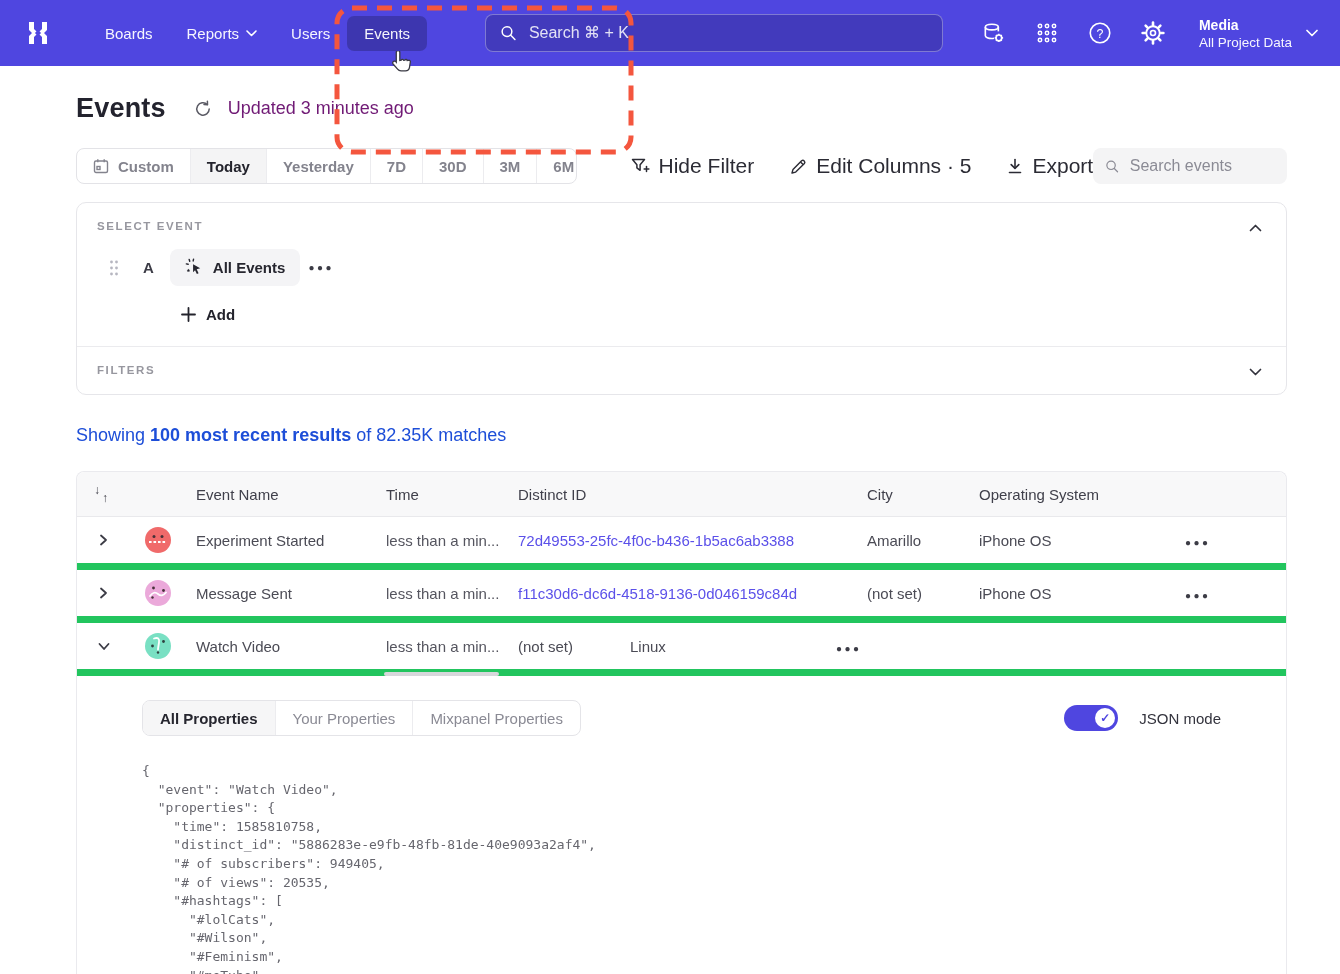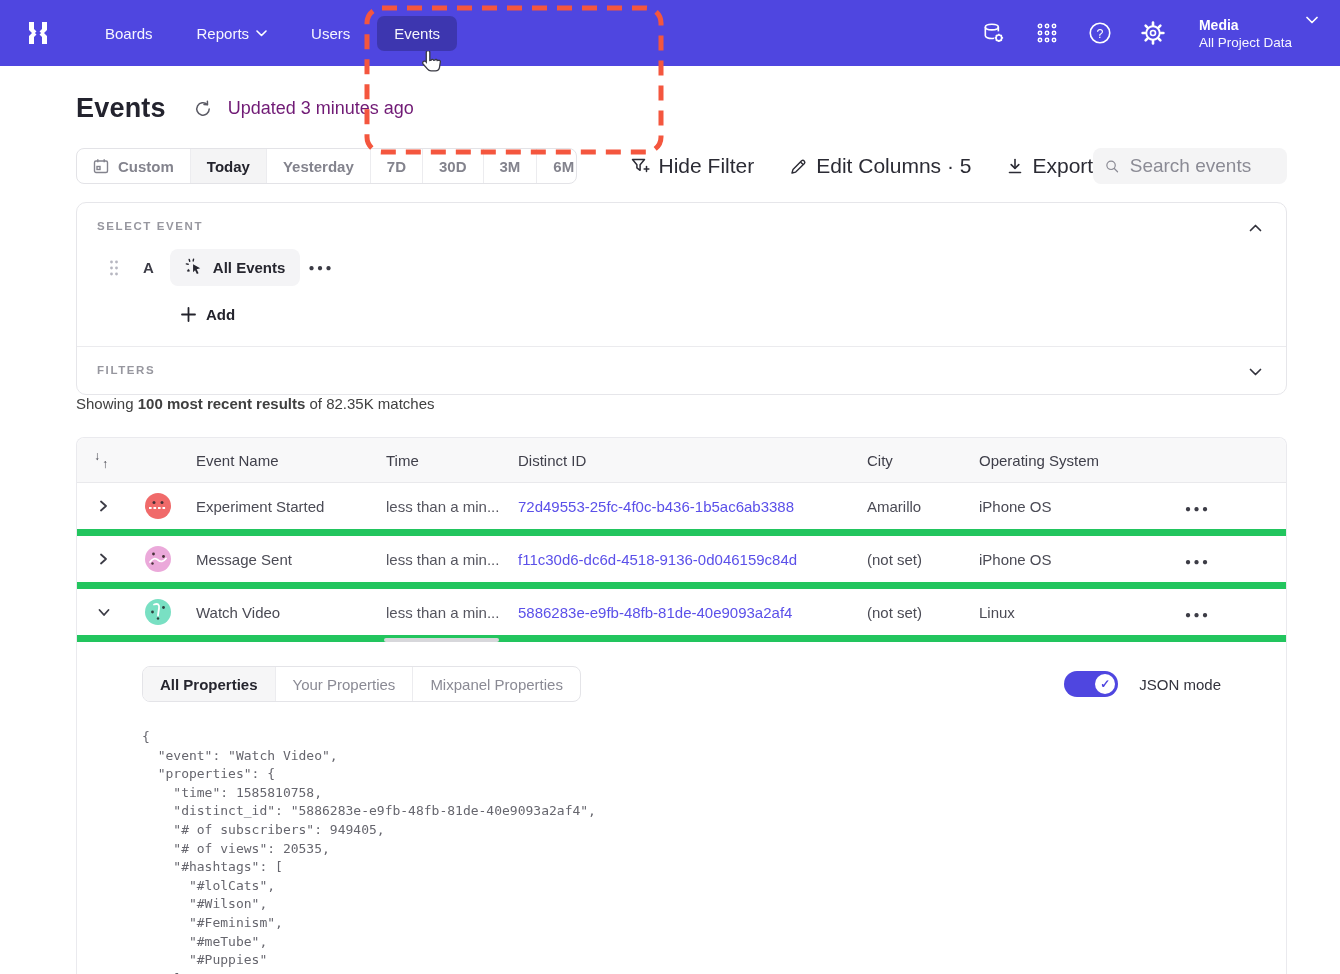--- a/index.html
+++ b/index.html
@@ -3,33 +3,33 @@
 <meta charset="utf-8">
 <style>
   * { margin:0; padding:0; box-sizing:border-box; }
   body { font-family:"Liberation Sans", sans-serif; background:#fff; }
   .page { position:relative; width:1340px; height:974px; overflow:hidden; background:#fff; }
 
   
   .navbar { position:relative; display:flex; align-items:center; height:66px;
             background:#4f46e0; padding:0 22px; color:#fff; }
   .logo { width:34px; height:34px; display:flex; align-items:center; }
-  .nav-items { display:flex; align-items:center; margin-left:32px;gap:10px; }
+  .nav-items { display:flex; align-items:center; margin-left:32px; }
   .nav-item { padding:9px 17px; font-size:15px; color:rgba(255,255,255,.95);
               border-radius:7px; cursor:pointer; display:flex; align-items:center; gap:7px; }
   .nav-item.active { background:rgba(0,0,0,.22); position:relative; }
   .nav-search { margin-left:58px; display:flex; align-items:center; gap:12px;
                 width:458px; height:38px; background:rgba(0,0,0,.16);
                 border:1px solid rgba(255,255,255,.32); border-radius:8px; padding:0 14px; }
   .nav-search input { background:transparent; border:none; outline:none; color:#fff;
                       font-size:16px; width:100%; font-family:inherit; }
   .nav-search input::placeholder { color:rgba(255,255,255,.85); }
   .nav-right { margin-left:auto; display:flex; align-items:center; gap:27px; }
   .nav-ic { width:26px; height:26px; display:flex; align-items:center; justify-content:center; cursor:pointer; }
-  .project { display:flex; align-items:flex-start; gap:14px; margin-left:6px; cursor:pointer; }
+  .project { display:flex; align-items:center; gap:14px; margin-left:6px; cursor:pointer; }
   .project-name { font-size:14px; font-weight:700; line-height:18px; }
   .project-scope { font-size:13.5px; line-height:17px; color:rgba(255,255,255,.95); }
 
   
   .annotation { position:absolute; left:-13px; right:-13px; top:-11px; bottom:-20px;
                 pointer-events:none; z-index:5; }
   .hand-cursor { position:absolute; left:52%; bottom:-26px; width:24px; height:26px; z-index:6; pointer-events:none; }
 
   
   .main { padding:27px 53px 0 76px; }
@@ -43,21 +43,21 @@
          overflow:hidden; height:36px; background:#fff; }
   .seg-item { display:flex; align-items:center; gap:9px; padding:0 16px; font-size:15px;
               color:#83838d; cursor:pointer; border-left:1px solid #ececef; white-space:nowrap;font-weight:bold; }
   .seg-item:first-child { border-left:none; }
   .seg-item.sel { background:#f4f4f5; color:#23232c; font-weight:700; }
   .actions { display:flex; align-items:center; margin-left:54px; gap:36px; }
   .act-btn { display:flex; align-items:center; gap:9px; font-size:21px; font-weight:500;
              color:#2b2b34; cursor:pointer; white-space:nowrap; }
   .events-search { margin-left:auto; display:flex; align-items:center; gap:10px; width:220px;
                    height:36px; background:#f4f4f5; border-radius:8px; padding:0 12px; }
-  .events-search input { border:none; outline:none; background:transparent; font-size:19px;
+  .events-search input { border:none; outline:none; background:transparent; font-size:16px;
                          width:100%; color:#33333d; font-family:inherit; }
   .events-search input::placeholder { color:#8b8b95; }
 
   
   .query-card { margin-top:18px; border:1px solid #e6e6ea; border-radius:10px; background:#fff; }
   .q-section { position:relative; padding:17px 20px 20px; }
   .q-label { font-size:11.5px; font-weight:600; letter-spacing:1.6px; color:#97979f; }
   .q-chevron { position:absolute; right:20px; top:14px; width:22px; height:22px; display:flex;
                align-items:center; justify-content:center; cursor:pointer; }
   .event-row { display:flex; align-items:center; margin-top:17px; }
@@ -67,21 +67,21 @@
                 background:#f4f4f6; border-radius:8px; font-size:15px; font-weight:700;
                 color:#26262f; cursor:pointer; }
   .kebab { color:#3c3c46; font-size:10px; letter-spacing:2.5px; font-weight:700; cursor:pointer;
            padding:6px 8px; }
   .add-btn { display:inline-flex; align-items:center; gap:10px; margin:20px 0 0 84px;
              font-size:15px; font-weight:600; color:#23232c; cursor:pointer; }
   .q-divider { border-top:1px solid #ebebee; }
   .filters-row { position:relative; padding:17px 20px 18px; }
 
   
-  .summary { font-size:15px; color:#404040; }
+  .summary { margin-top:30px; font-size:18px; color:#1d4ed8; }
   .summary b { font-weight:700; }
 
   
   .table-card { margin-top:25px; border:1px solid #eaeaee; border-bottom:none;
                 border-radius:8px 8px 0 0; background:#fff; }
   .trow { display:flex; align-items:center; }
   .thead { height:45px; background:#f8f8f9; border-bottom:1px solid #e9e9ec;
            border-radius:8px 8px 0 0; font-size:15px; color:#40404b; }
   .tbody-row { height:53px; border-bottom:7px solid #22c55e; font-size:15px; color:#4b4b55; }
   .c-exp { width:53px; display:flex; justify-content:center; }
@@ -153,20 +153,27 @@
         <svg class="annotation" preserveAspectRatio="none">
           <rect x="3" y="3" width="calc(100% - 6px)" height="calc(100% - 6px)" rx="15" fill="none" stroke="#f4563e" stroke-width="5" stroke-dasharray="15 10"></rect>
         </svg>
 
         <svg class="hand-cursor" viewBox="0 0 20 22">
           <path d="M7 2.2 a1.5 1.5 0 0 1 3 0 V9 l1.2-.3 c.4-1 1.9-.8 2.1.2 l1-.2 c.5-.9 1.9-.6 2 .4 l.9-.1 c.8-.5 1.9.2 1.7 1.2 l-.7 4.6 c-.3 1.7-1.7 3-3.4 3 H11 c-1.1 0-2.2-.5-2.9-1.4 L4.3 12 c-.7-.9-.2-2.2.9-2.4 .6-.1 1.3.2 1.8.8 V2.2 Z" fill="#fff" stroke="#3a3a44" stroke-width="1.1" transform="translate(-1,-1)"></path>
         </svg>
       </div>
     </nav>
 
+    <div class="nav-search">
+      <svg width="18" height="18" viewBox="0 0 18 18">
+        <circle cx="7.5" cy="7.5" r="5.2" fill="none" stroke="#fff" stroke-width="1.6"></circle>
+        <line x1="11.5" y1="11.5" x2="16" y2="16" stroke="#fff" stroke-width="1.6" stroke-linecap="round"></line>
+      </svg>
+      <input type="text" placeholder="Search ⌘ + K" style="">
+    </div>
 
     <div class="nav-right">
       <div class="nav-ic">
         <svg width="26" height="26" viewBox="0 0 24 24" fill="none" stroke="#fff" stroke-width="1.5">
           <ellipse cx="10" cy="6.5" rx="6" ry="2.6"></ellipse>
           <path d="M4 6.5 v8 c0 1.4 2.7 2.6 6 2.6 1 0 1.5-.1 2-.2"></path>
           <path d="M16 6.5 v4"></path>
           <circle cx="16.5" cy="16.5" r="2.6"></circle>
           <g stroke-width="1.4">
             <line x1="16.5" y1="12.6" x2="16.5" y2="13.9"></line>
@@ -440,21 +447,20 @@
           <svg class="avatar" viewBox="0 0 26 26" style="color: rgb(121, 224, 195);">
             <circle cx="13" cy="13" r="13" fill="currentColor"></circle>
             <circle cx="7.5" cy="13" r="1.4" fill="#2e4140"></circle>
               <circle cx="18.5" cy="8.5" r="1.4" fill="#2e4140"></circle>
             <circle cx="13" cy="19.5" r="1.2" fill="#2e4140"></circle>
             <path d="M9 5.5 Q15 3.5 14 9.5 T13 16.5" fill="none" stroke="#fff" stroke-width="1.8" stroke-linecap="round"></path>
           </svg>
         </div>
         <div class="c-name">Watch Video</div>
         <div class="c-time">less than a min...</div>
-        <div class="c-id"><a class="id-link">5886283e-e9fb-48fb-81de-40e9093a2af4</a></div>
         <div class="c-city">(not set)</div>
         <div class="c-os">Linux</div>
         <div class="c-act"><span class="kebab">●●●</span></div>
       </div>
 
       <div class="detail">
         <div class="hthumb"></div>
         <div class="detail-top">
           <div class="tabs">
             <div class="tab sel">All Properties</div>

